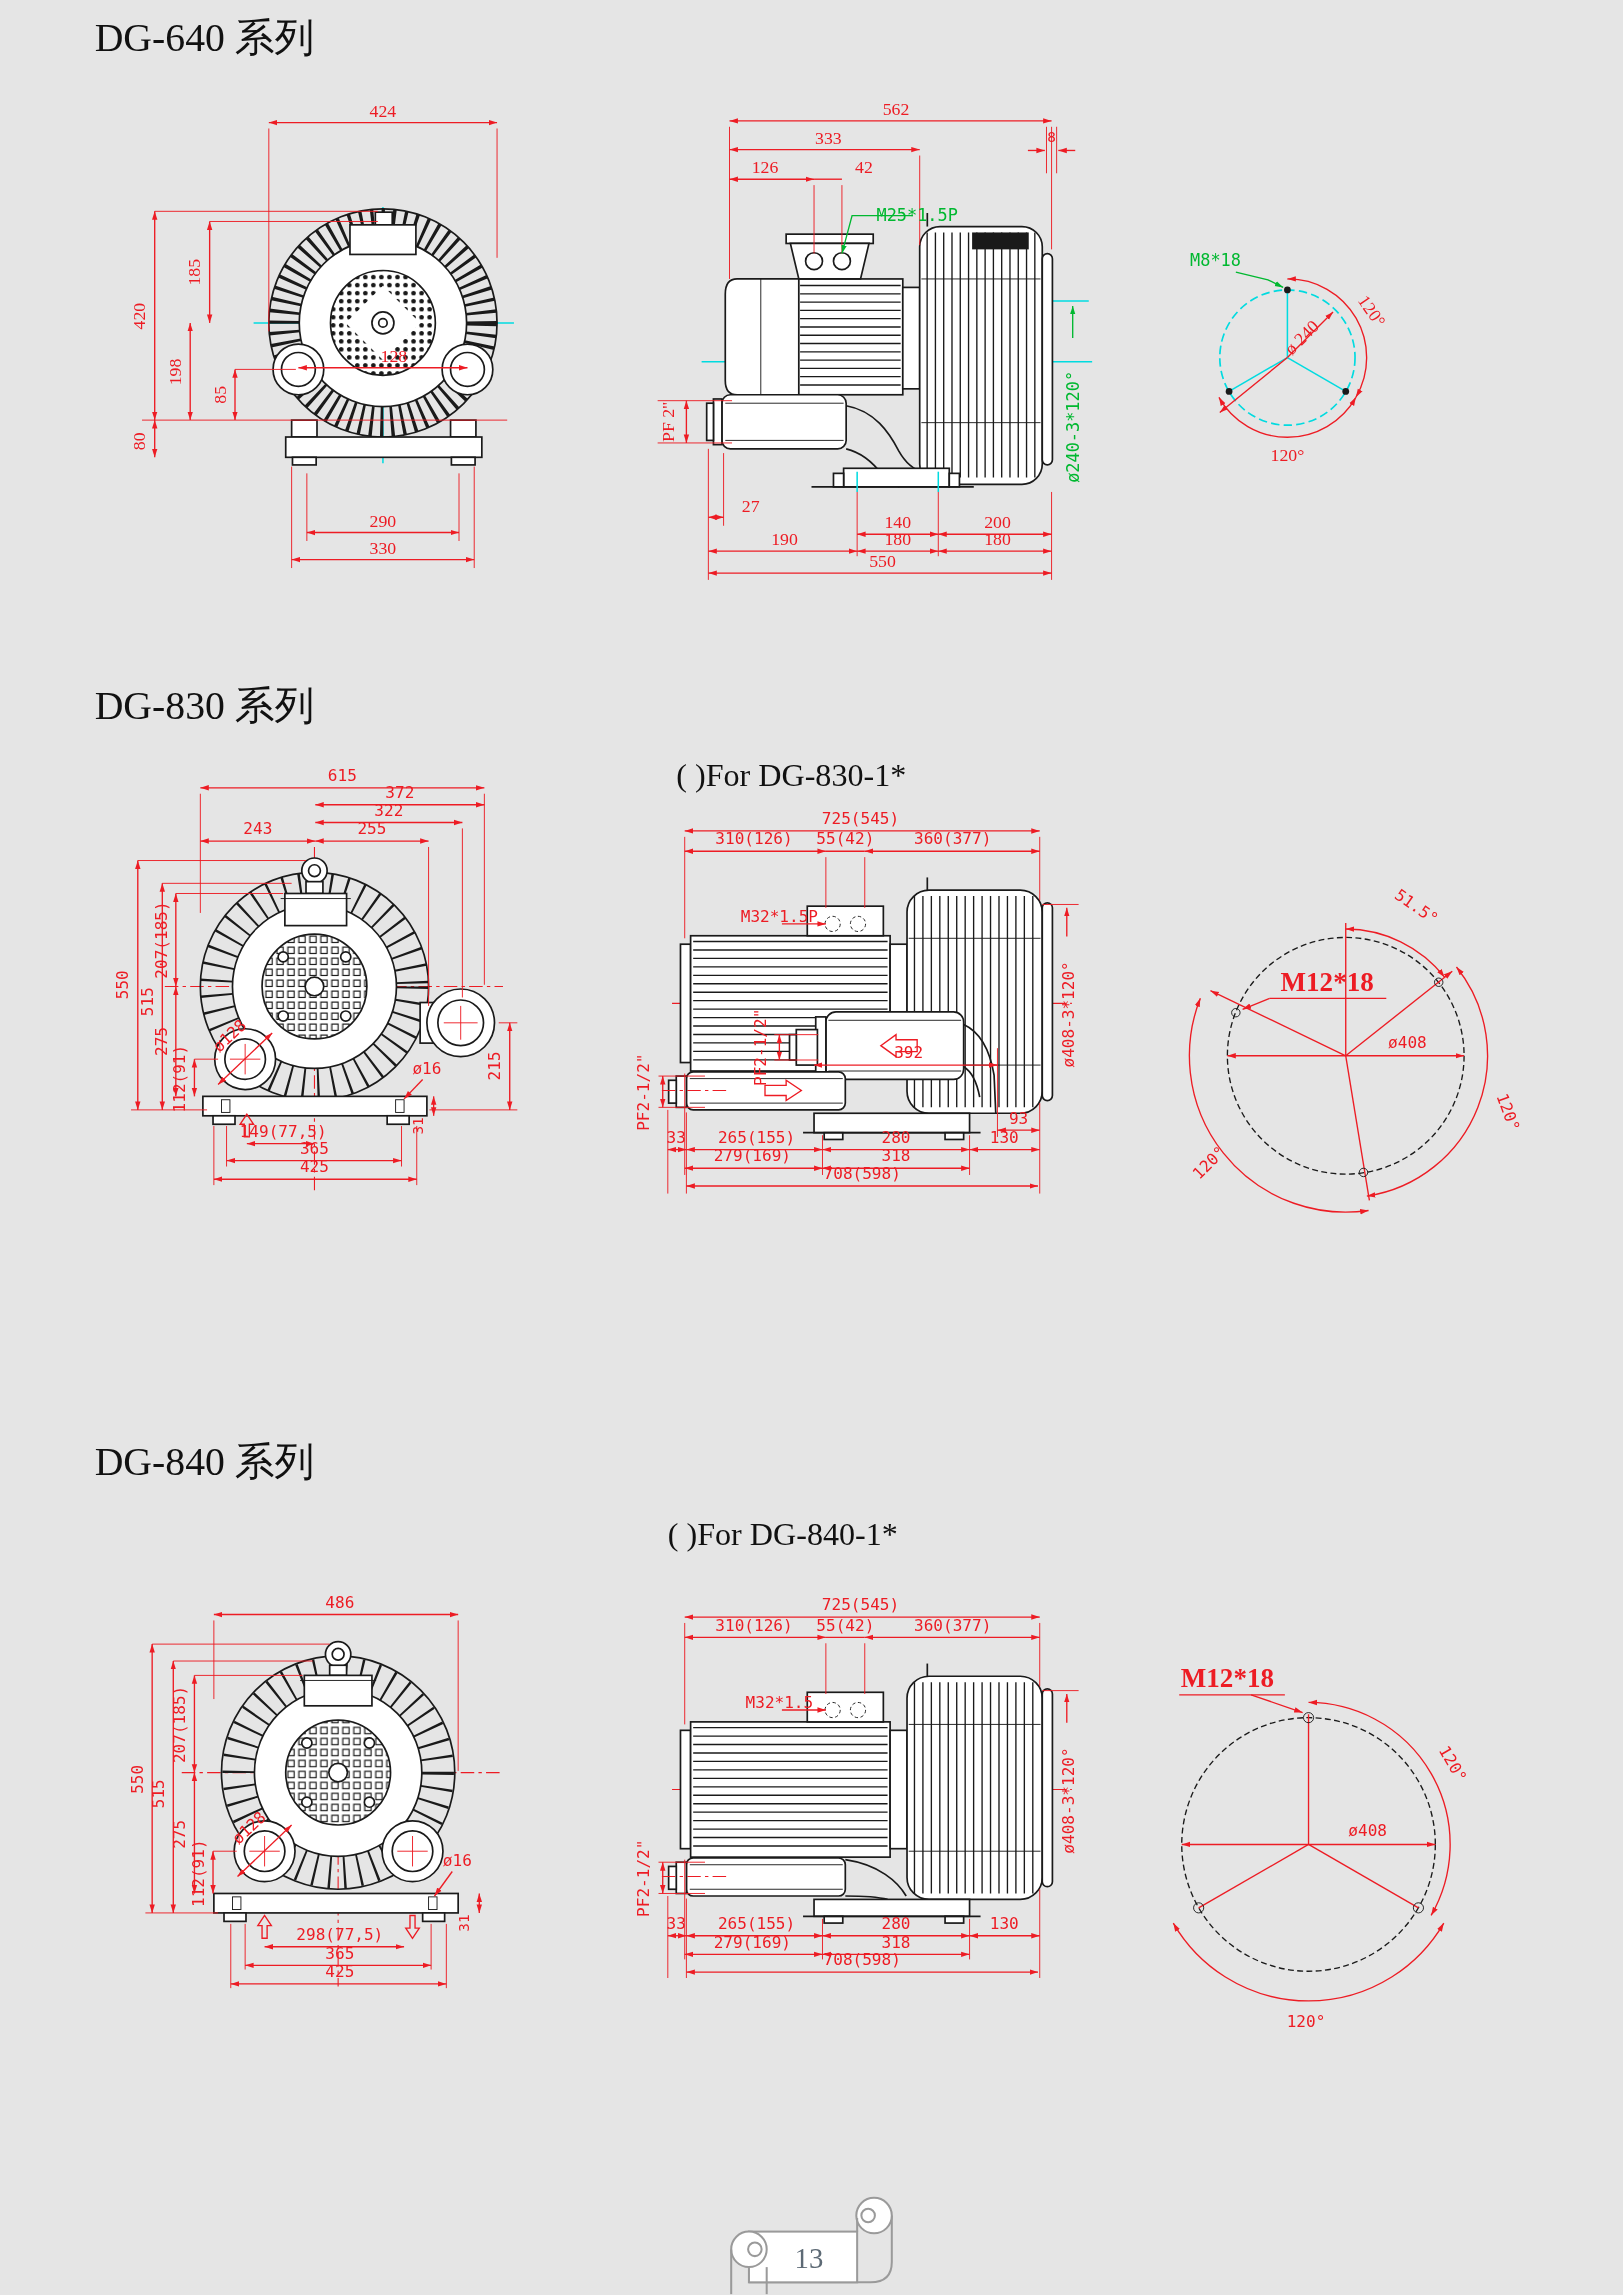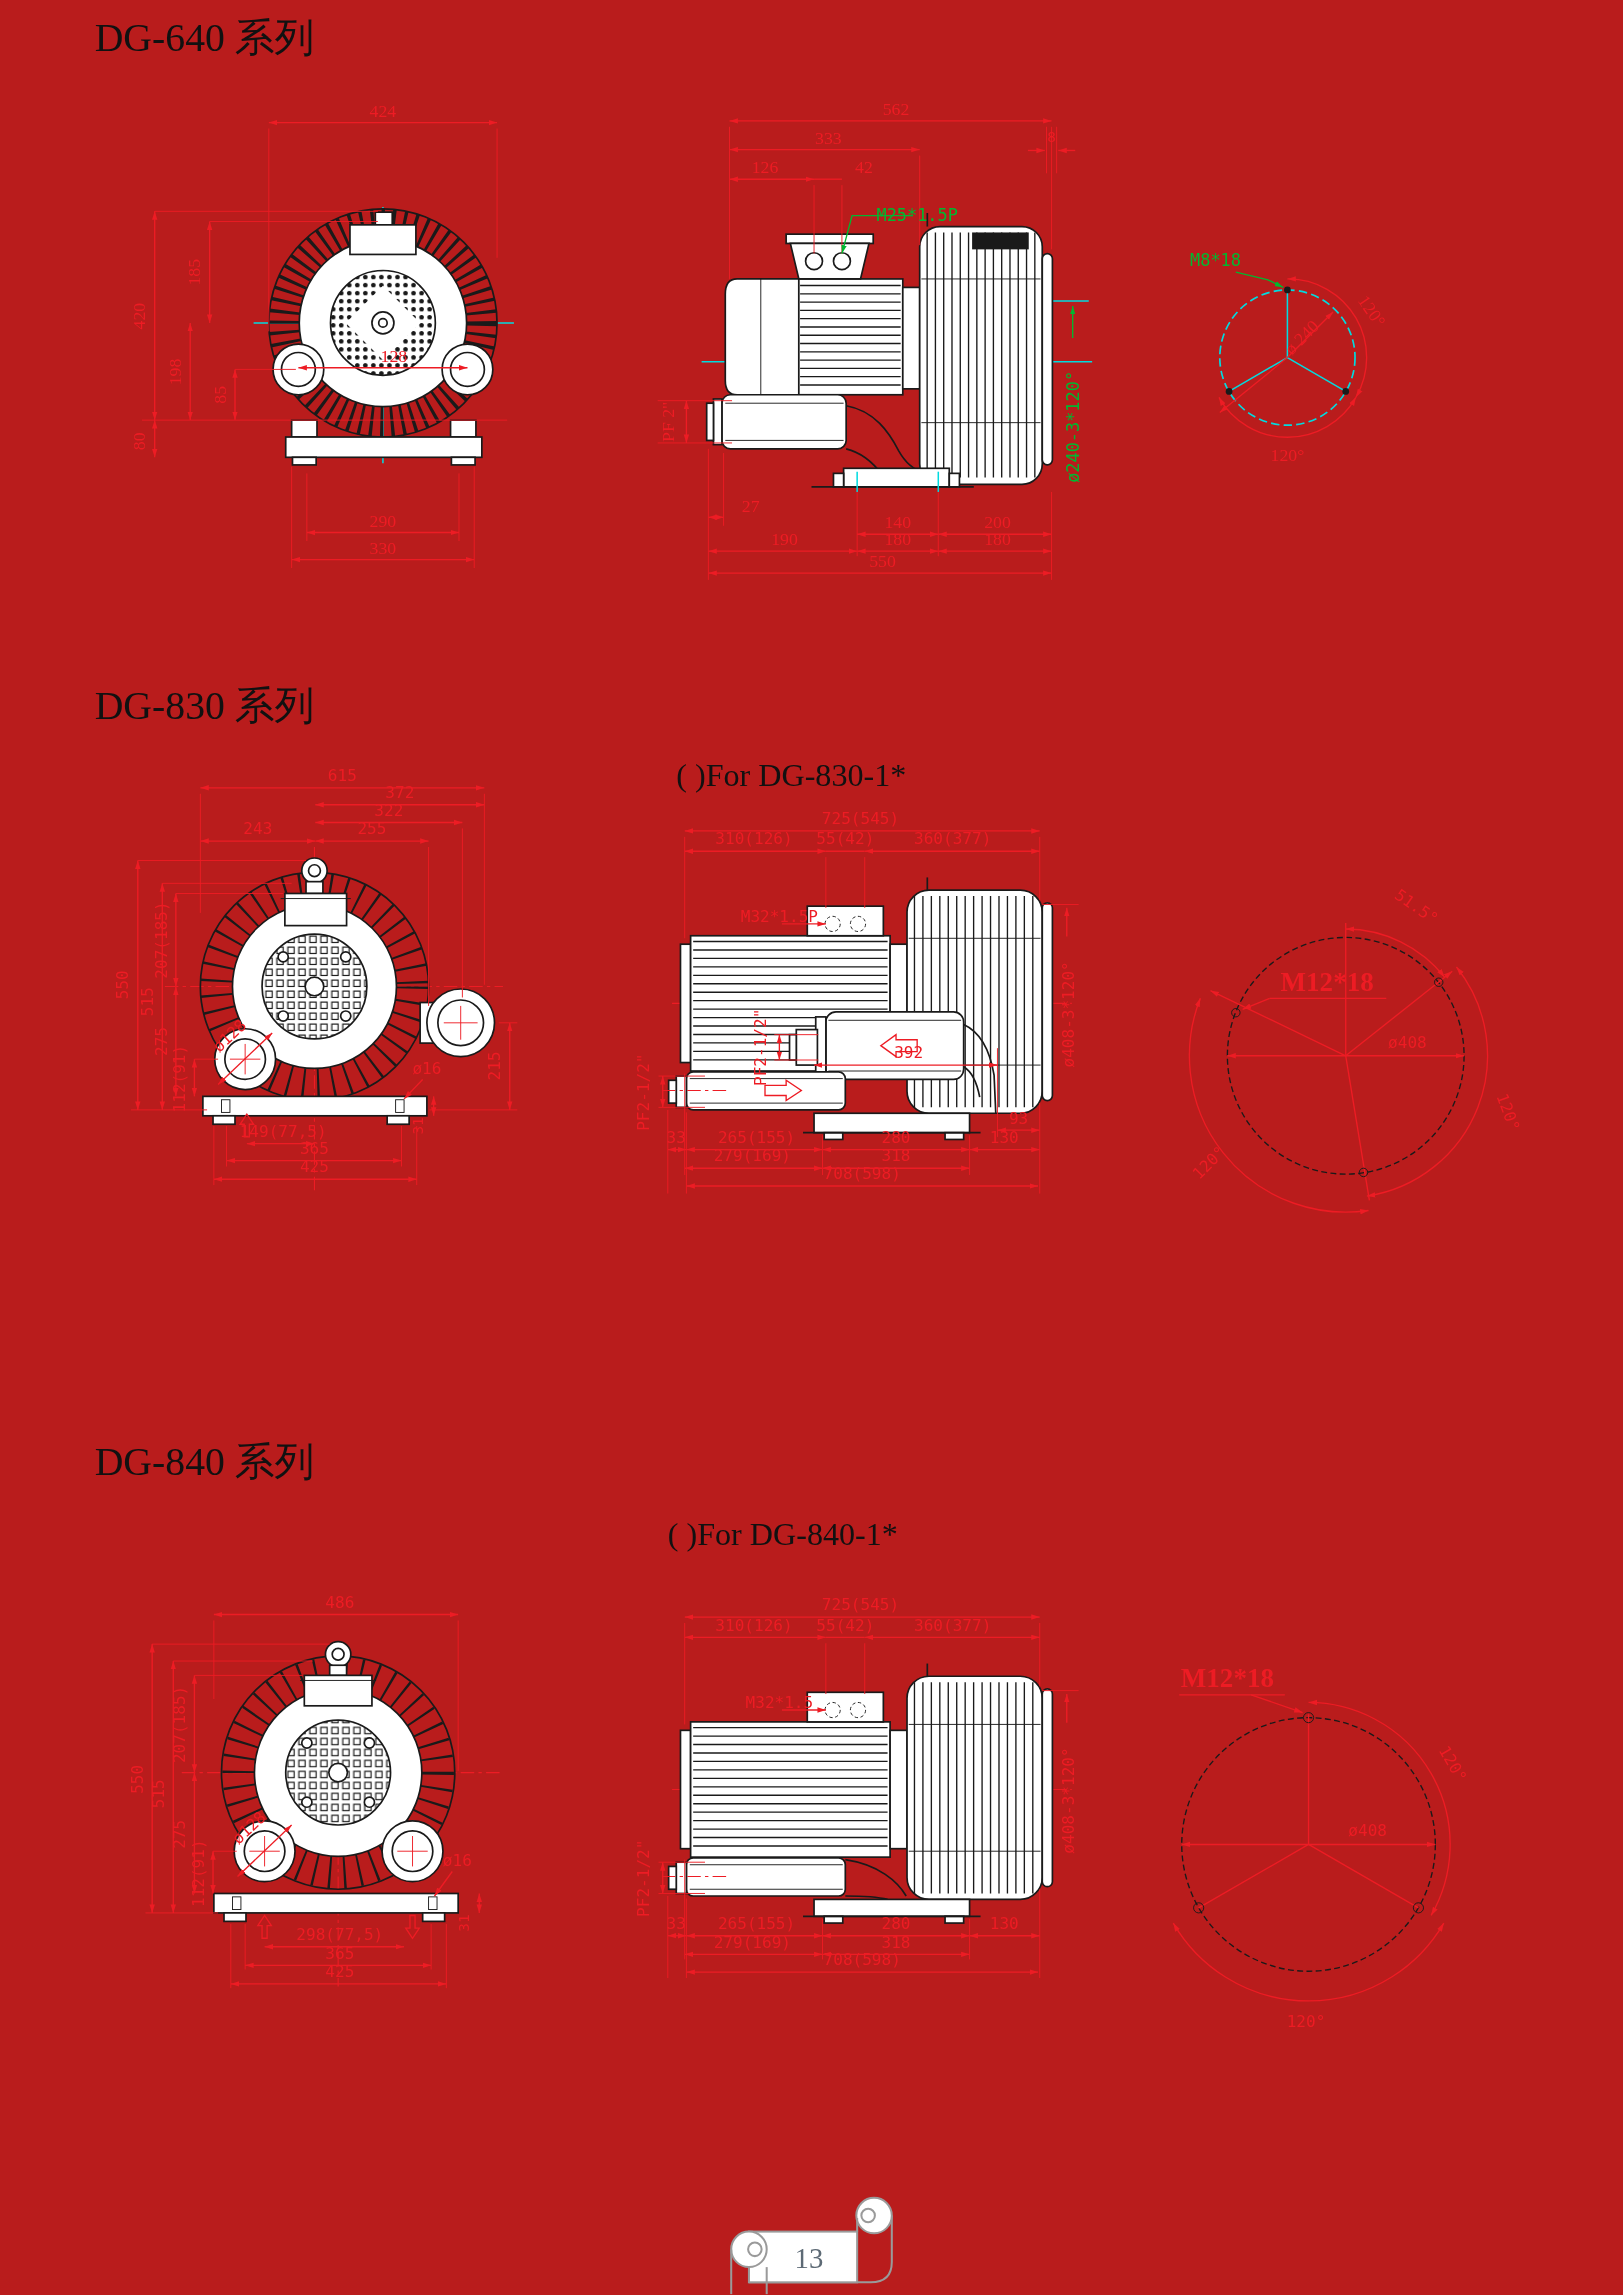--- a/index.html
+++ b/index.html
@@ -1,16 +1,16 @@
 <!DOCTYPE html>
 <html style="font-size:13.5px"><head>
 <meta charset="utf-8">
 <style>
   html,body{margin:0;padding:0;background:#ffffff;}
-  .page{position:relative;width:1623px;height:2295px;background:#b91c1c;overflow:hidden;}
+  .page{position:relative;width:1623px;height:2295px;background:#e5e5e5;overflow:hidden;}
   svg{position:absolute;left:0;top:0;}
   
   .blk{stroke:#1a1a1a;stroke-width:2;fill:none;}
   .blkf{stroke:#1a1a1a;stroke-width:2;fill:#ffffff;}
   .thin{stroke:#1a1a1a;stroke-width:1.1;fill:none;}
   
   .dim{stroke:#ed1c24;stroke-width:1.6;fill:none;}
   .ext{stroke:#ed1c24;stroke-width:1.1;fill:none;}
   .cdash{stroke:#ed1c24;stroke-width:1.3;fill:none;stroke-dasharray:16 5 4 5;}
   .redo{stroke:#ed1c24;stroke-width:1.6;fill:none;}

